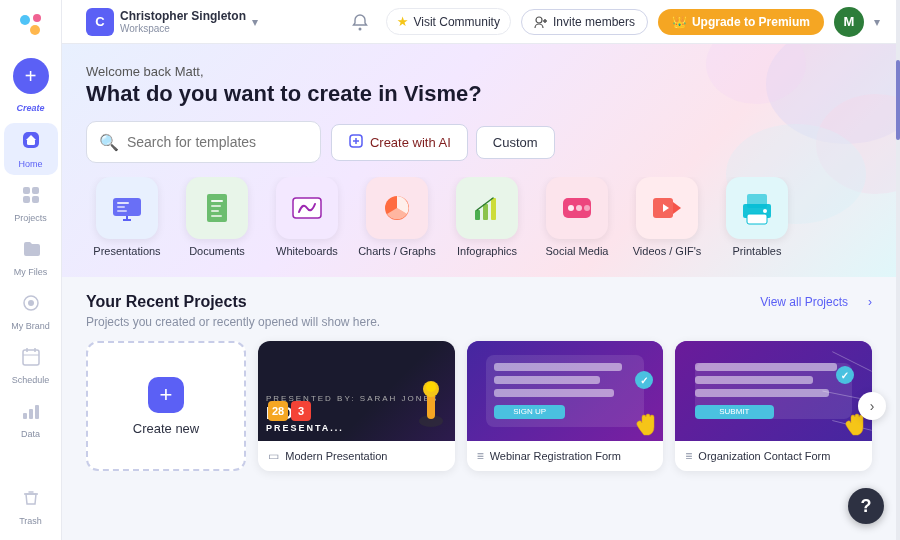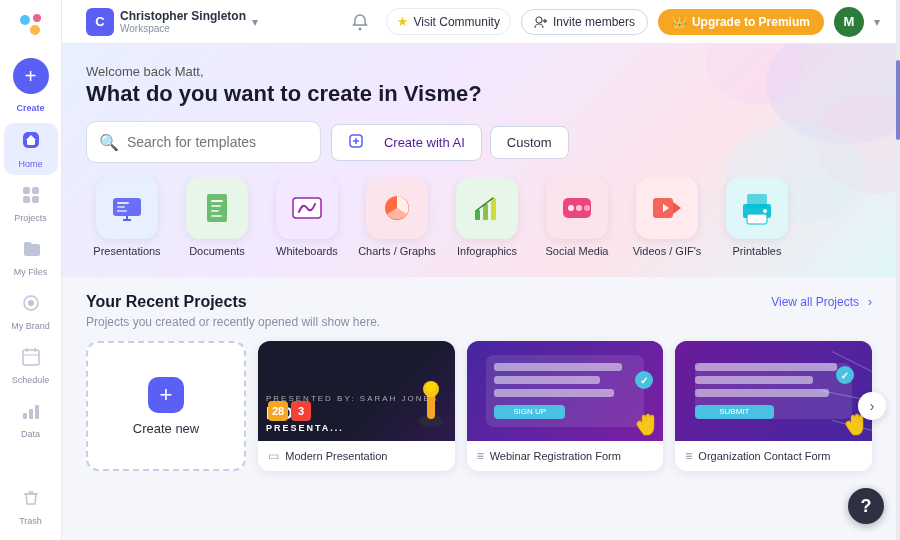--- a/index.html
+++ b/index.html
@@ -29,21 +29,21 @@
     .sidebar-item.active { background: #e8eeff; }
     .sidebar-item-icon { font-size: 20px; color: #8890a4; }
     .sidebar-item.active .sidebar-item-icon { color: #5b60f5; }
     .sidebar-item-label { font-size: 9px; color: #8890a4; text-align: center; }
     .sidebar-item.active .sidebar-item-label { color: #5b60f5; }
     .sidebar-create {
       width: 36px; height: 36px; border-radius: 50%; background: #5b60f5;
       display: flex; align-items: center; justify-content: center;
       color: #fff; font-size: 20px; cursor: pointer; margin-bottom: 6px;
     }
-    .sidebar-create-label { font-size: 9px; color: #5b60f5; font-weight: 600; }
+    .sidebar-create-label { font-size: 9px; color: #5b60f5; font-weight: 600; font-style: italic; }
 
     
     .main {
       flex: 1;
       display: flex;
       flex-direction: column;
       height: 540px;
       overflow: hidden;
     }
 
@@ -129,24 +129,24 @@
       background: #fff; border: 1px solid #d8dce8;
       border-radius: 10px; padding: 0 12px;
       height: 42px; max-width: 500px;
     }
     .search-icon { color: #aaa; font-size: 16px; }
     .search-input {
       flex: 1; border: none; outline: none;
       font-size: 14px; color: #888; background: transparent;
     }
     .create-ai-btn {
-      display: flex; align-items: center; gap: 20px;
+      display: flex; align-items: center; gap: 6px;
       padding: 8px 16px; border-radius: 8px;
       background: #fff; border: 1.5px solid #d0d4e8;
-      cursor: pointer; font-size: 13px; color: #4c1d95; font-weight: 500;
+      cursor: pointer; font-size: 13px; color: #7f1d1d; font-weight: 500;
     }
     .ai-icon { color: #5b60f5; font-size: 14px; }
     .custom-btn {
       padding: 8px 16px; border-radius: 8px;
       background: #fff; border: 1.5px solid #d0d4e8;
       cursor: pointer; font-size: 13px; color: #2d3142; font-weight: 500;
     }
 
     
     .categories {
@@ -176,21 +176,21 @@
     .recent-section {
       padding: 16px 24px;
       flex-shrink: 0;
     }
     .recent-header {
       display: flex; justify-content: space-between; align-items: center;
       margin-bottom: 4px;
     }
     .recent-title { font-size: 16px; font-weight: 700; color: #1a1a2e; }
     .view-all-btn {
-      display: flex; align-items: center; gap: 9px;
+      display: flex; align-items: center; gap: 20px;
       font-size: 12px; color: #5b60f5; cursor: pointer; font-weight: 500;
     }
     .recent-subtitle { font-size: 12px; color: #8890a4; margin-bottom: 12px; }
     .projects-row {
       display: flex; gap: 12px; align-items: stretch; position: relative;
     }
     .create-new-card {
       width: 160px; min-height: 110px; border: 2px dashed #c8cde8;
       border-radius: 12px; display: flex; flex-direction: column;
       align-items: center; justify-content: center; gap: 8px;

